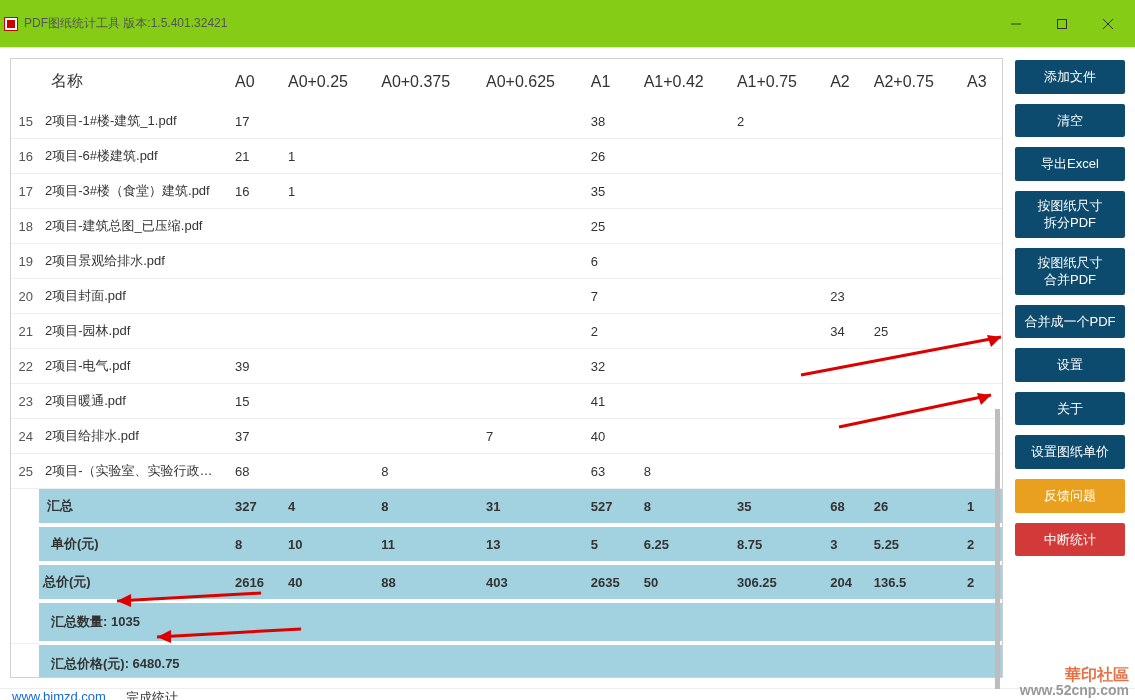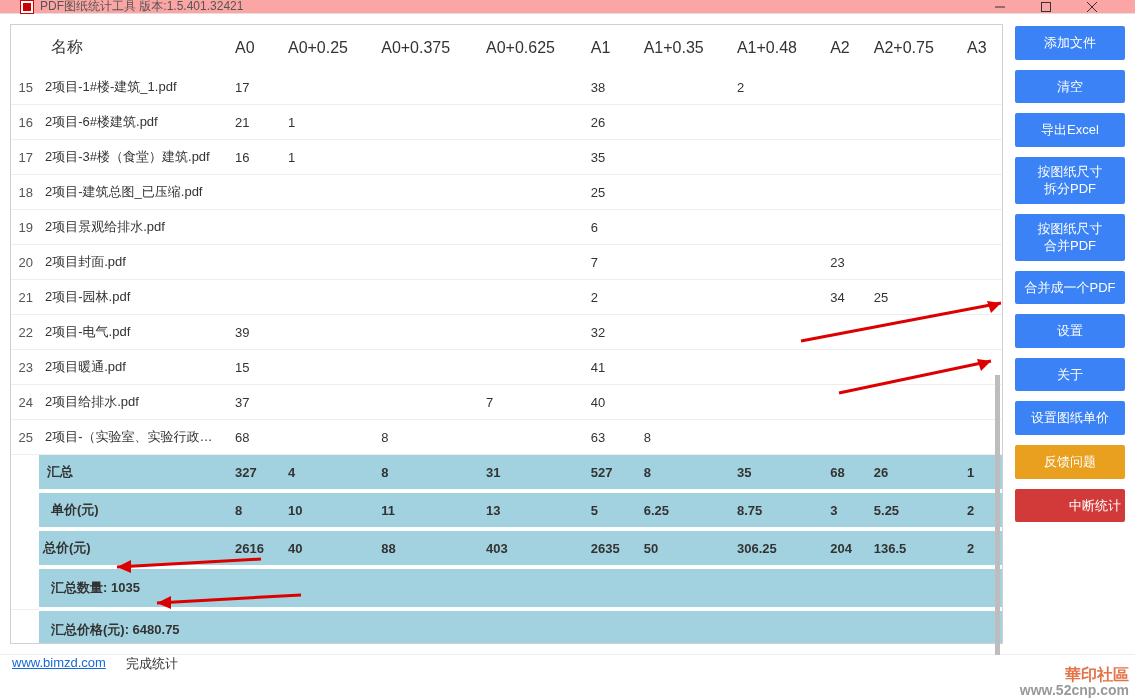--- a/index.html
+++ b/index.html
@@ -1,42 +1,42 @@
 <!DOCTYPE html>
 <html><head>
 <meta charset="utf-8">
 <style>
 * { box-sizing: border-box; margin: 0; padding: 0; }
 body { font-family: "Microsoft YaHei", "Segoe UI", sans-serif; font-size: 13px; background: #404040; width: 1135px; height: 700px; position: relative; overflow: hidden; color: #333; }
 .window { background: #fff; width: 1135px; height: 700px; position: relative; }
-.titlebar { height: 14px; background: #fca5a5; display: flex; align-items: center; padding: 0 20px; border-bottom: 1px solid #e0e0e0; }
+.titlebar { height: 48px; background: #84cc16; display: flex; align-items: center; padding: 0 4px; border-bottom: 1px solid #e0e0e0; }
 .titlebar-icon { width: 14px; height: 14px; background: #fff; border: 1px solid #c00; margin-right: 6px; position: relative; }
 .titlebar-icon::before { content:""; position:absolute; left:2px; top:2px; right:2px; bottom:2px; background: #c00; }
 .titlebar-title { color: #555; font-size: 12px; flex: 1; }
 .win-buttons { display: flex; }
 .win-btn { width: 46px; height: 30px; display:flex; align-items:center; justify-content:center; color:#333; }
 .win-btn svg { width:10px; height:10px; }
 .content { display: flex; height: 640px; padding: 10px; gap: 12px; }
 .main { flex: 1; border: 1px solid #d0d0d0; display:flex; flex-direction:column; position: relative; }
 .table-wrap { flex:1; overflow: hidden; }
 table { width: 100%; border-collapse: collapse; font-size: 13px; }
 th { text-align: left; font-weight: 400; color: #333; padding: 12px 6px 12px 6px; font-size: 16px; }
 th:first-child { width:28px; }
 th:nth-child(2) { width: 190px; padding-left:12px; }
 tbody td { padding: 8px 6px; border-bottom: 1px solid #eee; vertical-align: middle; font-size: 13px; }
 tbody td:first-child { width:28px; text-align:right; color:#555; padding-right:6px; }
 tbody td:nth-child(2) { padding-left:6px; white-space: nowrap; overflow:hidden; text-overflow: ellipsis; max-width: 185px; }
 .summary-row td { background: #a2d2df; font-weight: 700; color:#333; border-bottom: 4px solid #fff; border-radius: 0; }
 .summary-row td:first-child { background:#fff; }
 .summary-full td.cell { background:#a2d2df; font-weight:700; padding:10px 12px; border-bottom:4px solid #fff; }
 .sidebar { width: 110px; display:flex; flex-direction:column; gap: 10px; padding-top: 2px; }
-.btn { background:#3b82f6; color:#fff; text-align:center; padding: 8px 4px; font-size:13px; border-radius:2px; cursor:pointer; line-height:1.35; }
+.btn { background:#0c4a6e; color:#fff; text-align:center; padding: 8px 4px; font-size:13px; border-radius:2px; cursor:pointer; line-height:1.35; }
 .btn-tall { padding: 6px 4px; }
 .btn-orange { background:#e8a01e; }
-.btn-red { background:#d23a3a;text-align:right; }
+.btn-red { background:#d23a3a; }
 .footer { height: 30px; display:flex; padding: 0 12px; gap: 20px; font-size:13px; border-top:1px solid #eee; }
 .footer a { color:#1669d6; text-decoration: underline; }
 .arrow { position:absolute; pointer-events:none; }
 .arrow-svg { overflow: visible; }
 .vscroll { position:absolute; right:2px; top:350px; width:5px; height:280px; background:#bdbdbd; }
 .watermark { position:absolute; right:6px; bottom:2px; color:#e05a2a; font-size:16px; font-weight:600; opacity:0.85; text-align:right; line-height:1.05;margin-left:22px; }
 .watermark small { font-size:14px; color:#888; display:block; }
 </style>
 </head>
 <body>
@@ -72,22 +72,22 @@
         <table>
           <thead>
             <tr id="header-row">
                 <th></th>
                 <th>名称</th>
                 <th>A0</th>
                 <th>A0+0.25</th>
                 <th>A0+0.375</th>
                 <th>A0+0.625</th>
                 <th>A1</th>
-                <th>A1+0.35</th>
-                <th>A1+0.48</th>
+                <th>A1+0.42</th>
+                <th>A1+0.75</th>
                 <th>A2</th>
                 <th>A2+0.75</th>
                 <th>A3</th>
               </tr>
           </thead>
           <tbody id="tbody">
               <tr>
                 <td>15</td>
                 <td>2项目-1#楼-建筑_1.pdf</td>
                 <td>17</td>

